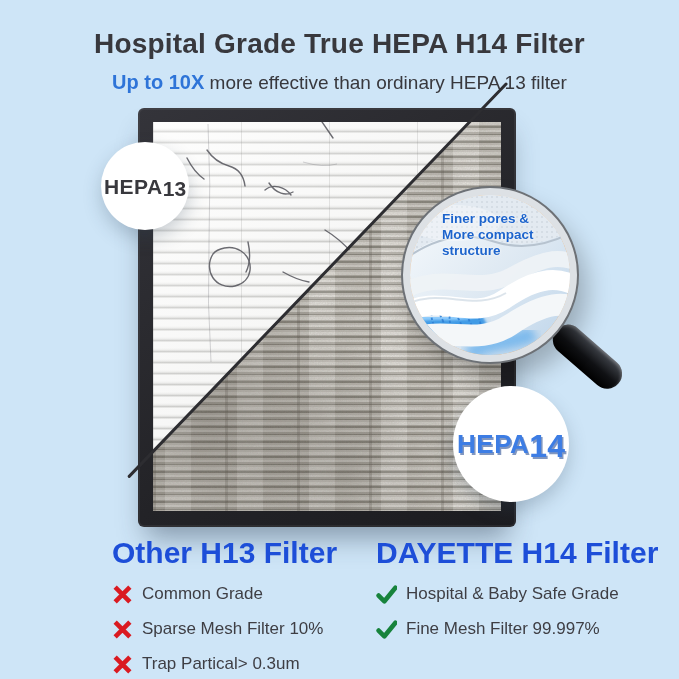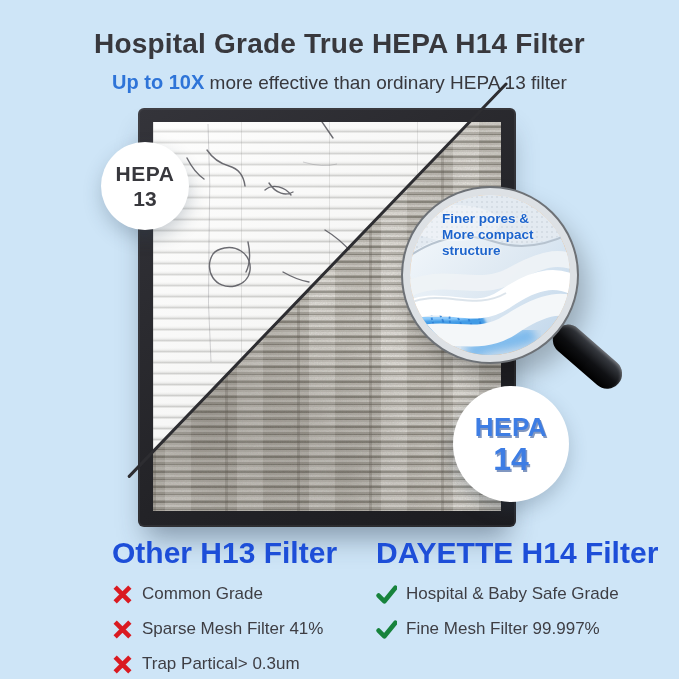--- a/index.html
+++ b/index.html
@@ -40,21 +40,21 @@
        repeating-linear-gradient(180deg,#e7e5e0 0 2.6px,#b6b3ac 2.6px 4.2px,#8a877f 4.2px 5.6px,#d0cdc7 5.6px 7.5px);}
   .noise-svg,.cracks-svg{position:absolute;left:0;top:0;}
   .cracks-svg{clip-path:polygon(0 0,91.5% 0,0 84.8%);}
 
   
   .diag-line{position:absolute;left:128px;top:476px;width:547px;height:2.6px;
      background:#2d2d31;border-radius:2px;transform:rotate(-46.15deg);
      transform-origin:0 50%;z-index:5;}
 
   
-  .badge{position:absolute;border-radius:50%;background:#fff;display:flex;flex-direction:column;
+  .badge{position:absolute;border-radius:50%;background:#fff;display:flex;
      align-items:center;justify-content:center;text-align:center;line-height:1;
      box-shadow:0 8px 18px rgba(50,70,90,.25);}
   .badge13{left:101px;top:142px;width:88px;height:88px;z-index:6;color:var(--ink,#3a3a3f);}
   .badge13 .l1{font-size:21px;font-weight:800;letter-spacing:.5px;}
   .badge13 .l2{font-size:21px;font-weight:800;margin-top:4px;}
   .badge14{left:453px;top:386px;width:116px;height:116px;z-index:8;color:var(--badge-blue,#3d7de4);
      text-shadow:1.5px 2px 0 rgba(25,66,140,.55);}
   .badge14 .l1{font-size:26px;font-weight:800;letter-spacing:.5px;}
   .badge14 .l2{font-size:32px;font-weight:800;margin-top:3px;}
 
@@ -200,21 +200,21 @@
     <div class="row">
       <svg class="icon icon-x" viewBox="0 0 20 20">
           <path d="M3 3 L17 17 M17 3 L3 17" stroke="currentColor" stroke-width="4.4" stroke-linecap="butt"></path>
         </svg>
       <span class="txt">Common Grade</span>
     </div>
     <div class="row">
       <svg class="icon icon-x" viewBox="0 0 20 20">
           <path d="M3 3 L17 17 M17 3 L3 17" stroke="currentColor" stroke-width="4.4" stroke-linecap="butt"></path>
         </svg>
-      <span class="txt">Sparse Mesh Filter 41%</span>
+      <span class="txt">Sparse Mesh Filter 10%</span>
     </div>
     <div class="row">
       <svg class="icon icon-x" viewBox="0 0 20 20">
           <path d="M3 3 L17 17 M17 3 L3 17" stroke="currentColor" stroke-width="4.4" stroke-linecap="butt"></path>
         </svg>
       <span class="txt">Trap Partical&gt; 0.3um</span>
     </div>
   </div>
 
   <div class="col col-right">

